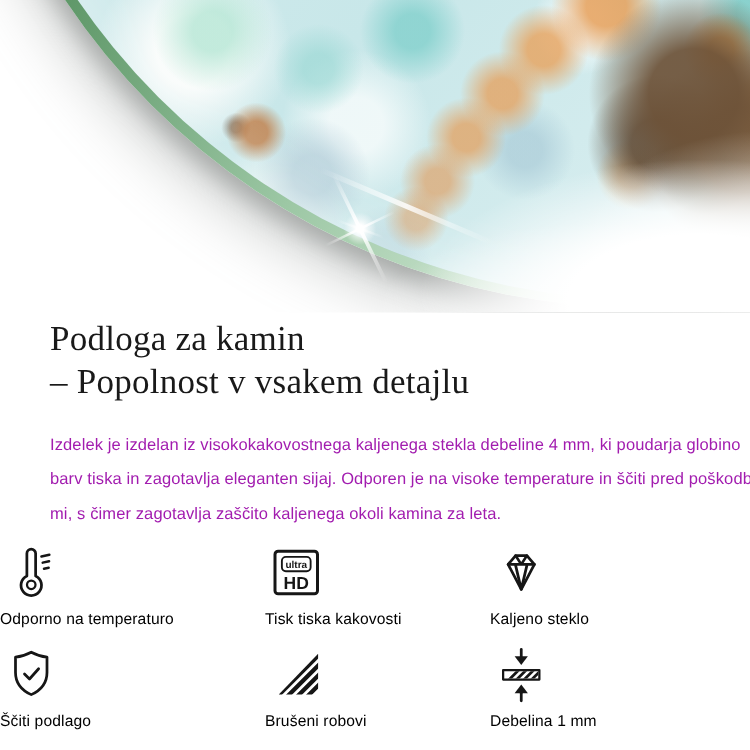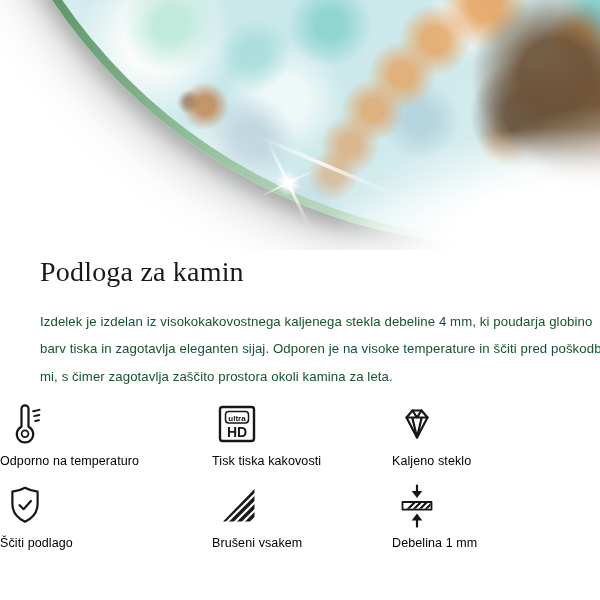--- a/index.html
+++ b/index.html
@@ -65,21 +65,21 @@
   .ray-a{width:96px;height:3px;transform:translate(-50%,-50%) rotate(64deg);}
   .ray-b{width:62px;height:2px;transform:translate(-50%,-50%) rotate(-26deg);}
   .ray-c{width:40px;height:2px;opacity:.6;transform:translate(-50%,-50%) rotate(20deg);}
   .sparkle .core{position:absolute;left:0;top:0;width:28px;height:28px;transform:translate(-50%,-50%);
       background:radial-gradient(circle, rgba(255,255,255,1) 0 3px, rgba(255,255,255,.55) 7px, rgba(255,255,255,0) 13px);}
 
   
   .content{position:relative;z-index:10;padding:236px 32px 0 40px;}
   .title{font-family:"Liberation Serif","DejaVu Serif",serif;font-size:28px;line-height:34px;
       color:#191919;font-weight:400;letter-spacing:.2px;}
-  .intro{margin-top:11px;font-size:13.2px;line-height:27.6px;color:#14532d;letter-spacing:.1px;}
+  .intro{margin-top:11px;font-size:13.2px;line-height:27.6px;color:#a21caf;letter-spacing:.1px;}
   .intro .line{white-space:nowrap;}
 
   
   .features{margin-top:9px;margin-left:-40px;margin-right:-32px;
       display:grid;grid-template-columns:212px 180px 200px;grid-row-gap:13px;}
   .feature{display:flex;flex-direction:column;align-items:flex-start;}
   .icon-box{width:50px;height:50px;display:flex;align-items:center;justify-content:center;}
   .icon-box svg{display:block;}
   .f-label{margin-top:5px;font-size:12.5px;color:#000000;letter-spacing:.1px;white-space:nowrap;}
   .ic{stroke:#161616;fill:none;stroke-width:2.2;stroke-linecap:round;stroke-linejoin:round;}
@@ -99,26 +99,27 @@
         <div class="ray ray-b"></div>
         <div class="ray ray-c"></div>
       <div class="core"></div>
     </div>
   </div>
 
   <div class="content">
 
     <h1 class="title">
       <div>Podloga za kamin</div>
+      <div>– Popolnost v vsakem detajlu</div>
     </h1>
 
     <div class="intro">
       <div class="line">Izdelek je izdelan iz visokokakovostnega kaljenega stekla debeline 4 mm, ki poudarja globino</div>
       <div class="line">barv tiska in zagotavlja eleganten sijaj. Odporen je na visoke temperature in ščiti pred poškodba-</div>
-      <div class="line">mi, s čimer zagotavlja zaščito prostora okoli kamina za leta.</div>
+      <div class="line">mi, s čimer zagotavlja zaščito kaljenega okoli kamina za leta.</div>
     </div>
 
     <div class="features">
 
       <div class="feature">
         <div class="icon-box">
           <svg width="48" height="48" viewBox="0 0 48 48">
             <g class="ic">
               <path d="M20.5 26.8V8.8a3.5 3.5 0 0 1 7 0v18a8.2 8.2 0 1 1-7 0Z"></path>
               <circle cx="24" cy="33.8" r="3.4" stroke-width="1.8"></circle>
@@ -175,21 +176,21 @@
             <defs>
                 <clipPath id="triClip">
                   <polygon points="10,39.5 41.5,39.5 41.5,7"></polygon>
                 </clipPath>
               </defs>
             <g clip-path="url(#triClip)" stroke="#161616" stroke-width="3.4">
               <path d="M-14 48 34 0M-6 48 42 0M2 48 50 0M10 48 58 0M18 48 66 0M26 48 74 0"></path>
             </g>
           </svg>
         </div>
-        <div class="f-label">Brušeni vsakem</div>
+        <div class="f-label">Brušeni robovi</div>
       </div>
 
       <div class="feature">
         <div class="icon-box">
           <svg width="48" height="48" viewBox="0 0 48 48">
             <defs>
                 <clipPath id="barClip">
                   <rect x="10.4" y="20.9" width="27.2" height="5.8"></rect>
                 </clipPath>
               </defs>

